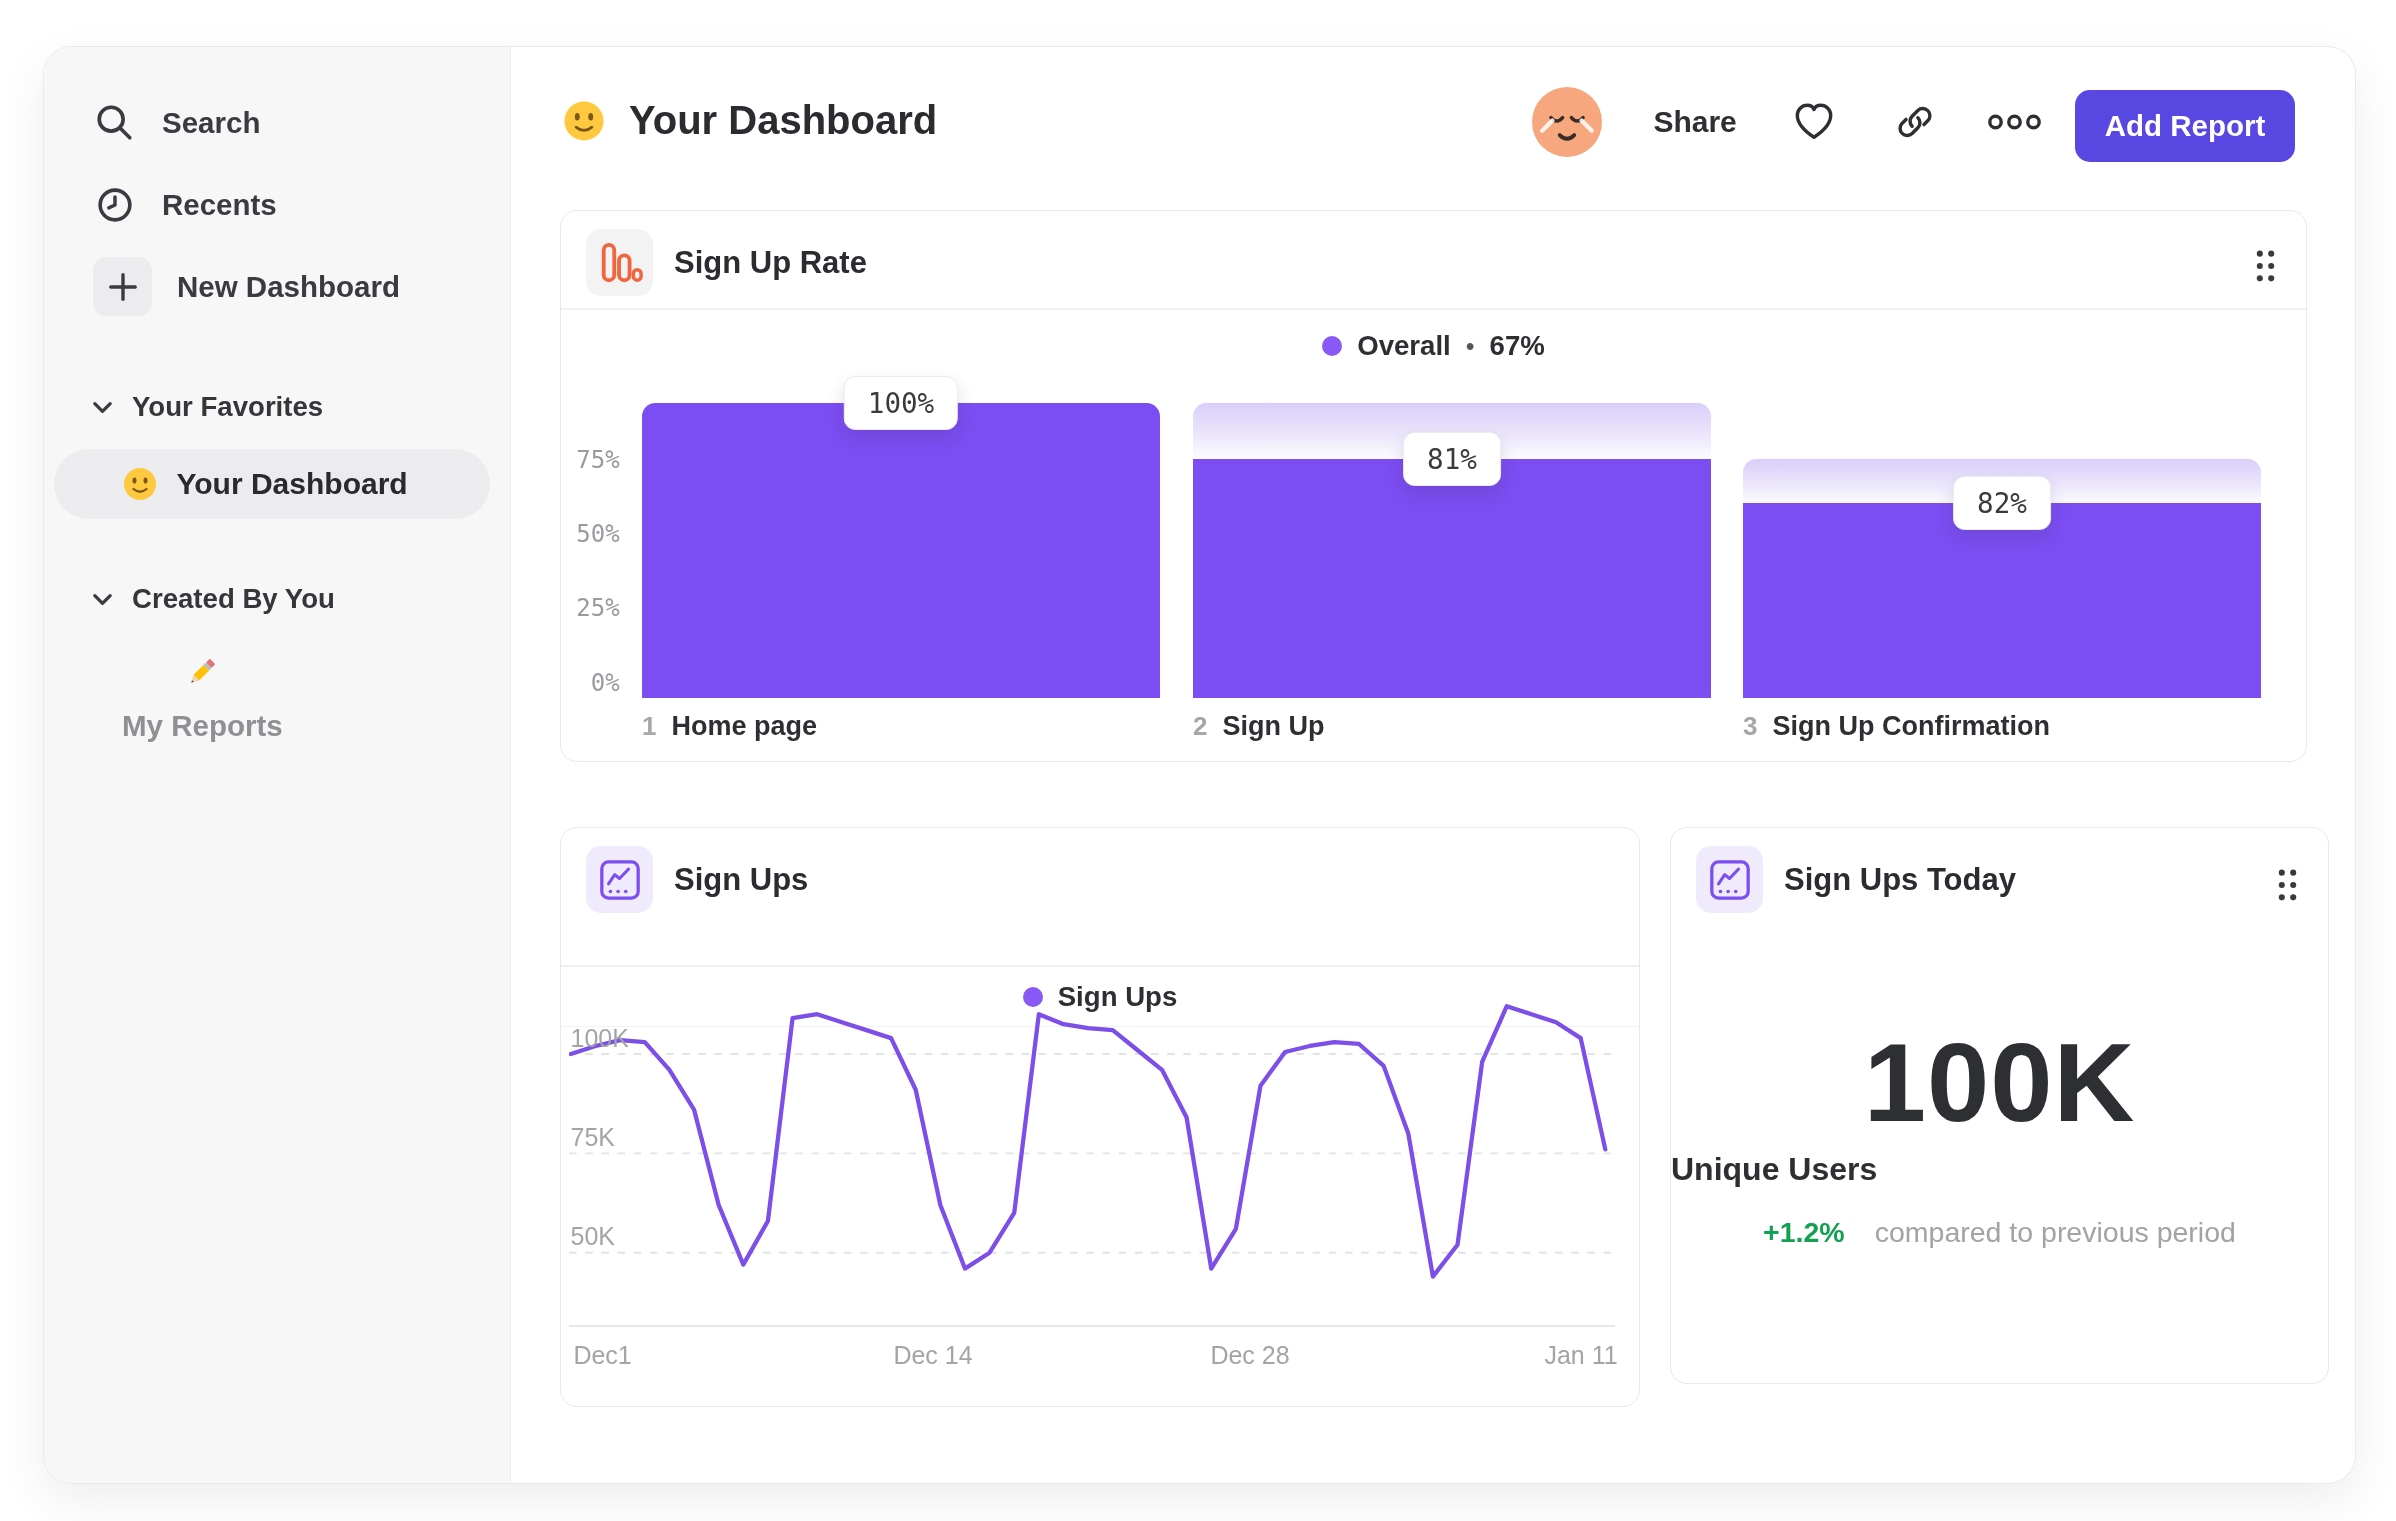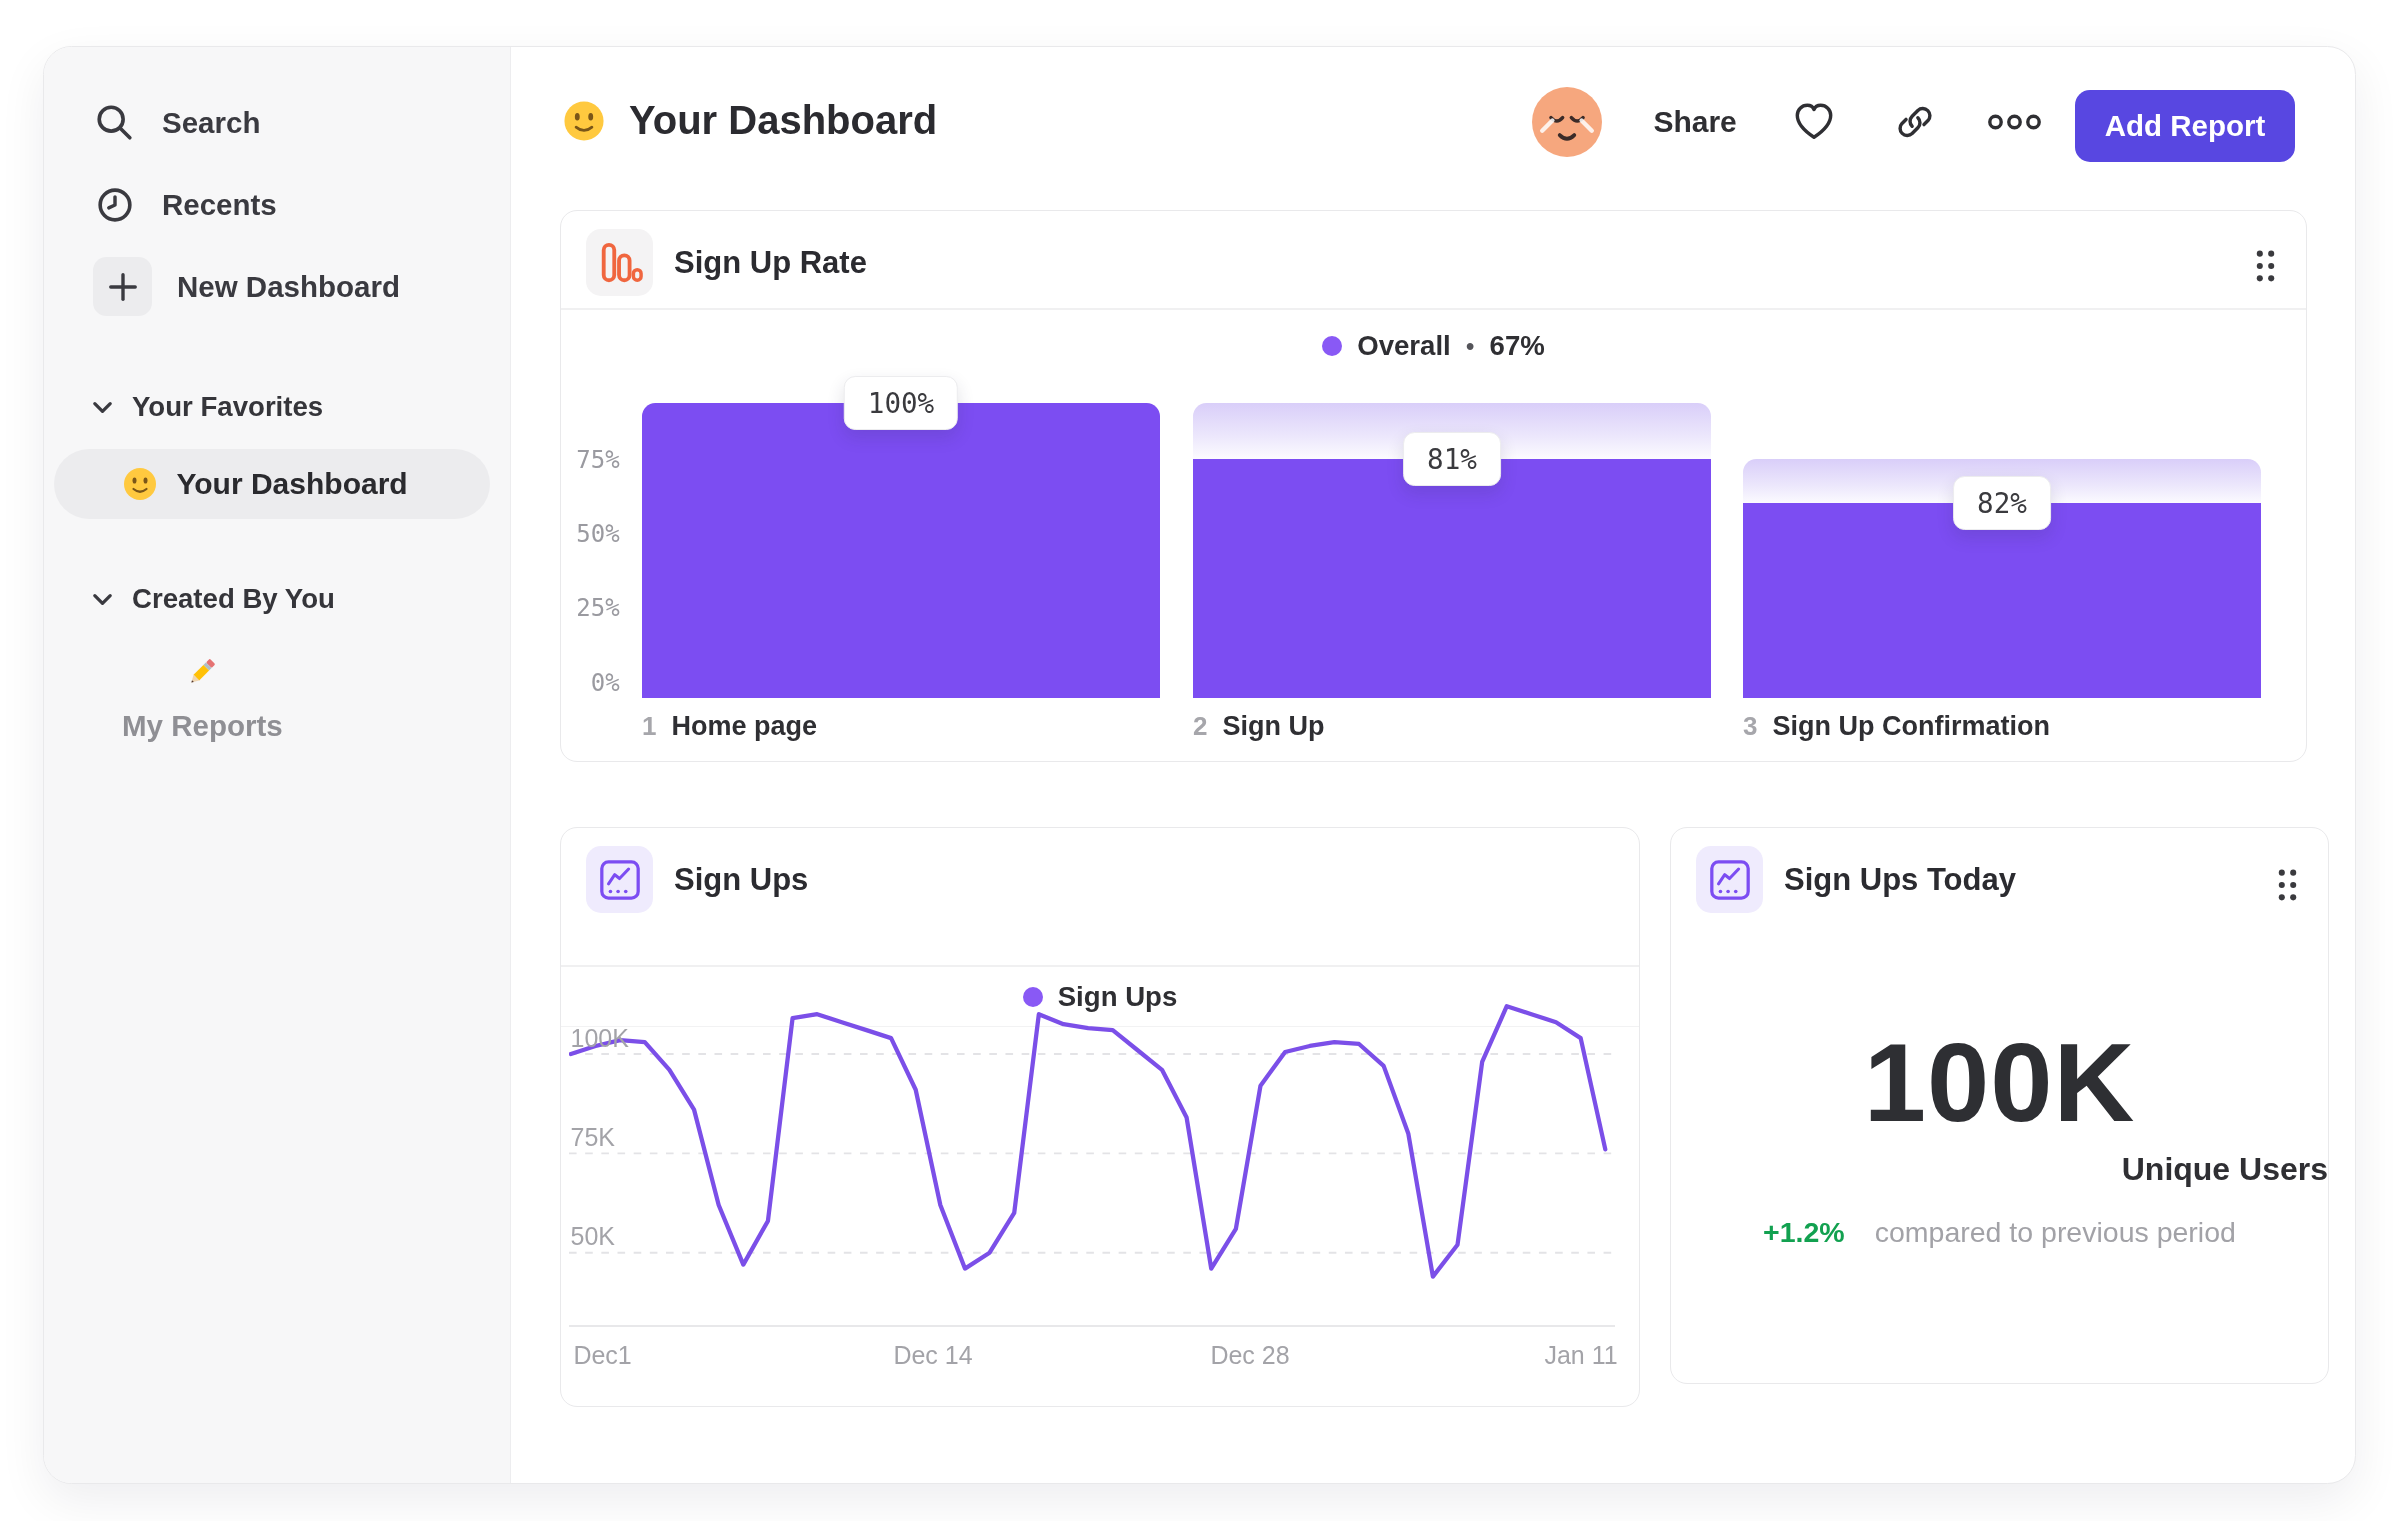--- a/index.html
+++ b/index.html
@@ -60,21 +60,21 @@
   
   .line-svg{position:absolute;left:7.6px;top:164px;}
   .grid{stroke:#E3E3E6;stroke-width:2;stroke-dasharray:8 9;}
   .axis{stroke:#E8E8EA;stroke-width:2;}
   .lineseries{fill:none;stroke:#7B4FE8;stroke-width:4.5;stroke-linejoin:round;stroke-linecap:round;}
   .lytick{position:absolute;left:9.5px;font-size:25px;color:#A3A3A8;height:30px;line-height:30px;}
   .lxtick{position:absolute;top:513px;font-size:25px;color:#A3A3A8;white-space:nowrap;}
   
   .big-val{position:absolute;left:0;right:0;top:190px;text-align:center;font-size:112px;font-weight:700;
     letter-spacing:1px;color:#2E2F33;}
-  .big-metric{position:absolute;left:0;right:0;top:323px;text-align:right;font-size:32px;font-weight:700;color:#2F2F33;}
+  .big-metric{position:absolute;left:0;right:0;top:323px;text-align:left;font-size:32px;font-weight:700;color:#2F2F33;}
   .delta-row{position:absolute;left:0;right:0;top:388px;display:flex;justify-content:center;align-items:baseline;gap:30px;}
   .delta{font-size:28.5px;font-weight:700;color:#12A150;}
   .delta-desc{font-size:28.5px;color:#A2A2A7;}
 </style>
 </head>
 <body>
 
 <div class="screen">
   <div class="window">
 

